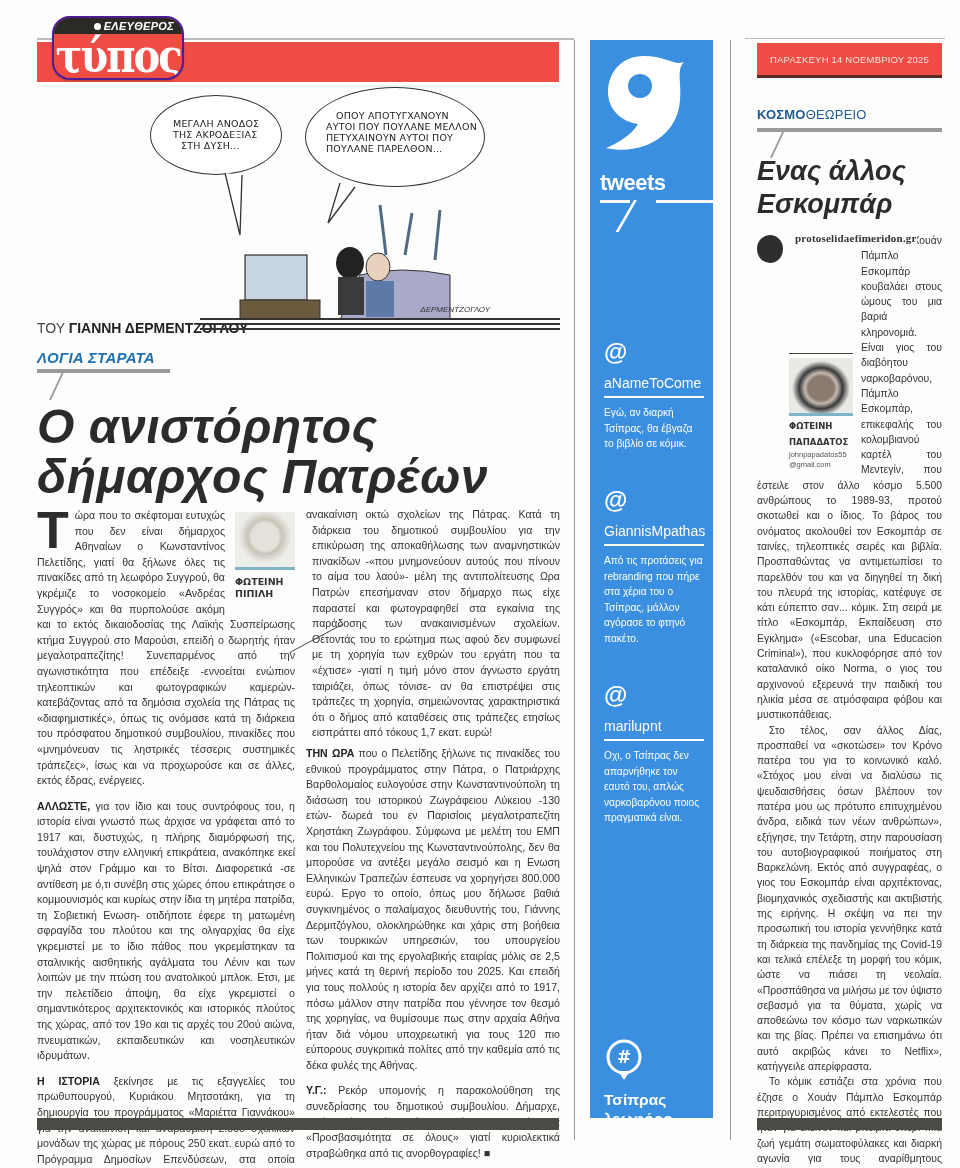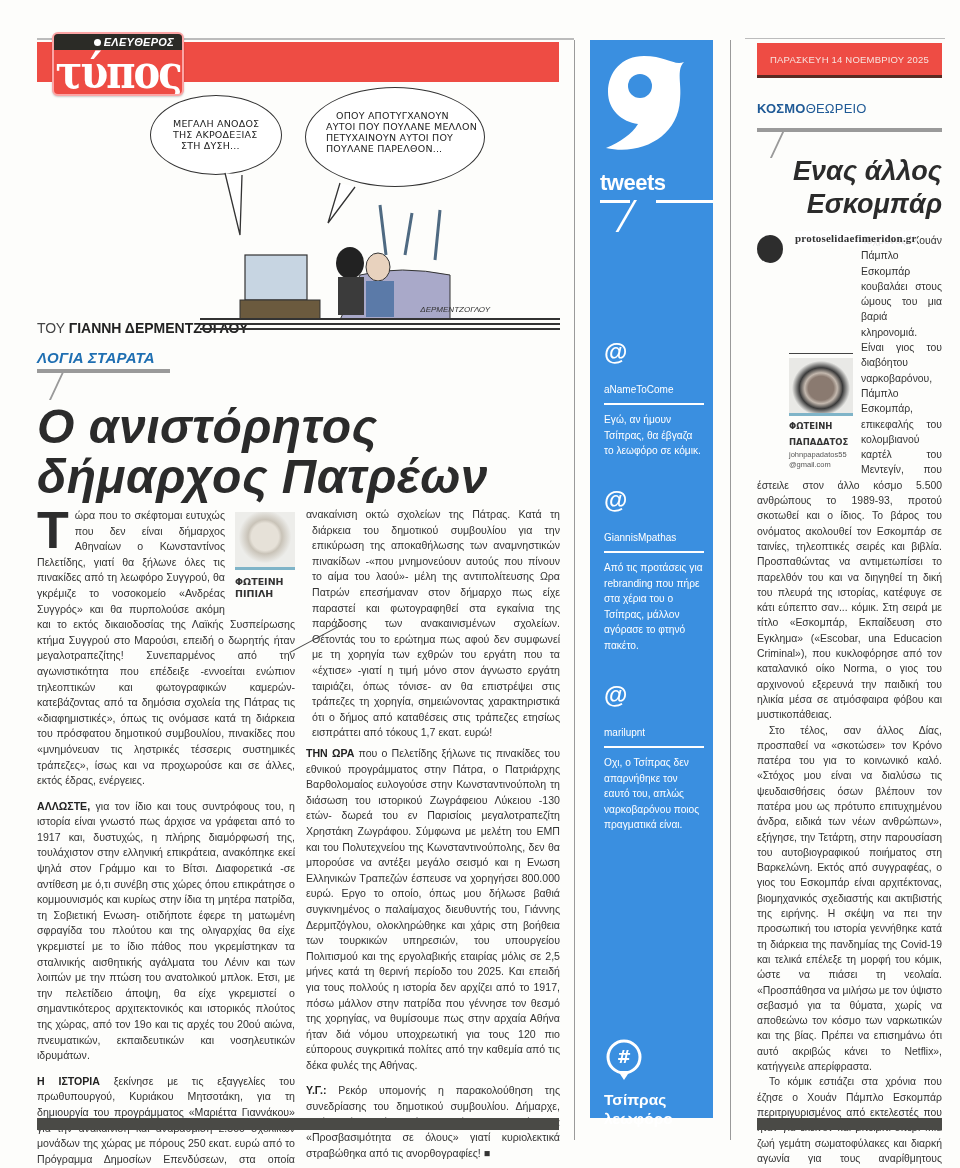--- a/index.html
+++ b/index.html
@@ -4,21 +4,21 @@
 <style>
   *{box-sizing:border-box;margin:0;padding:0}
   html,body{width:960px;height:1168px;background:#fdfdfb;overflow:hidden}
   body{position:relative;font-family:"Liberation Sans","DejaVu Sans",sans-serif;color:#2a2a2a}
   .abs{position:absolute}
   
   .frame-top{left:37px;top:38px;width:537px;height:2px;background:#bcbcbc}
   .vline{width:1px;background:#9a9a9a}
   
   .red-band{left:37px;top:42px;width:522px;height:40px;background:#ee4c44}
-  .logo{left:52px;top:32px;width:132px;height:64px;background:#ee4c44;border-radius:6px;border:2px solid #fca5a5;overflow:hidden;box-shadow:0 1px 2px rgba(0,0,0,.2)}
+  .logo{left:52px;top:16px;width:132px;height:64px;background:#ee4c44;border-radius:18px;border:2px solid #4c1d95;overflow:hidden;box-shadow:0 1px 2px rgba(0,0,0,.2)}
   .logo-top{height:16px;background:#2b2b26;color:#fff;font-size:11px;font-style:italic;font-weight:bold;text-align:right;padding-right:8px;line-height:16px;letter-spacing:.3px}
   .logo-top .dot{display:inline-block;width:7px;height:7px;border-radius:50%;background:#fff;margin-right:3px;vertical-align:0}
   .logo-main{color:#fff;font-family:"DejaVu Serif",serif;font-weight:bold;font-size:40px;line-height:44px;text-align:center;letter-spacing:-2px;transform:scaleY(1.15)}
   
   .cartoon{left:150px;top:95px;width:330px;height:225px}
   .bubble{position:absolute;background:#fff;border:1.5px solid #333;border-radius:50%;font-family:"DejaVu Sans",sans-serif;font-size:9.5px;line-height:11px;text-align:left;color:#222;letter-spacing:.2px}
   .bubble1{left:0;top:0;width:132px;height:80px;padding:22px 0 0 22px}
   .bubble2{left:155px;top:-8px;width:180px;height:100px;padding:22px 0 0 20px}
   .sig{position:absolute;right:-10px;bottom:6px;font-size:8px;font-style:italic;color:#333}
   
@@ -41,33 +41,33 @@
   .author-photo{width:60px;height:58px;background:radial-gradient(ellipse at 50% 45%,#e6e1d8 0 32%,#c9c3b8 40%,#ededea 62%);border-bottom:3px solid #7fb4c8}
   .author-name{font-family:"DejaVu Sans",sans-serif;font-size:9.5px;font-weight:bold;line-height:12px;margin-top:6px;color:#333}
   .author-slash{position:absolute;left:40px;top:96px;width:55px;height:1px;background:#444;transform:rotate(-28deg)}
   
   .tweets{left:590px;top:40px;width:123px;height:1078px;background:#3a8fe0}
   .bird{position:absolute;left:12px;top:12px;width:84px;height:112px}
   .tw-label{position:absolute;left:10px;top:130px;color:#fff;font-size:22px;font-weight:bold;letter-spacing:-.5px}
   .tw-rule{position:absolute;top:160px;height:3px;background:#fff}
   .tw-item{position:absolute;left:14px;width:100px;color:#fff}
   .tw-at{font-size:24px;font-weight:bold;line-height:24px}
-  .tw-handle{font-size:10px;line-height:14px;margin-top:19px}
+  .tw-handle{font-size:14px;line-height:14px;margin-top:12px}
   .tw-sep{height:2px;background:#fff;margin:6px 0 7px}
   .tw-text{font-size:10.2px;line-height:15.5px}
   .hash-pin{position:absolute;left:14px;top:998px;width:40px;height:46px}
   .hash-tag{position:absolute;left:14px;top:1050px;color:#fff;font-size:15.5px;font-weight:bold;line-height:19px}
   
   .date-band{left:757px;top:43px;width:185px;height:35px;background:#ee4c44;border-bottom:3px solid #5a2a22;color:#f7e3de;font-size:9.5px;text-align:center;line-height:33px;letter-spacing:.2px}
-  .kosmo{left:757px;top:101px;font-size:13px;letter-spacing:.2px;color:#1f5a96}
+  .kosmo{left:757px;top:107px;font-size:13px;letter-spacing:.2px;color:#1f5a96}
   .kosmo b{font-weight:900}
   .kosmo span{font-weight:normal}
   .kosmo-rule{left:757px;top:128px;width:185px;height:4px;background:#9a9a9a}
   .kosmo-tail{left:783px;top:130px;width:10px;height:28px;border-left:2px solid #9a9a9a;transform:skewX(-25deg);transform-origin:top}
-  .rheadline{left:757px;top:155px;width:185px;font-size:27px;line-height:33px;font-style:italic;color:#2b2b2b;text-align:right}
+  .rheadline{left:757px;top:155px;width:185px;font-size:27px;line-height:33px;font-style:italic;color:#2b2b2b;text-align:left}
   .rcol{left:757px;top:233px;width:185px;font-size:10.4px;line-height:15.3px;color:#333;text-align:justify}
   .rcol p{margin-bottom:0;text-indent:12px}
   .rcol p.first{text-indent:0}
   .o-cap{float:left;width:26px;height:28px;border-radius:50%;background:#2d2d2d;margin:2px 6px 0 0}
   .watermark{position:absolute;left:38px;top:-2px;font-size:11px;font-weight:bold;color:#333;background:rgba(255,255,255,.85);letter-spacing:.2px;font-family:Liberation Serif, serif}
   .r-author{float:left;width:64px;margin:6px 8px 2px 0;position:relative}
   .r-photo{width:64px;height:58px;background:radial-gradient(ellipse at 50% 55%,#8a7a70 0 28%,#c3b8ae 36%,#3a3a3a 48%,#e9e9e6 64%);border-bottom:3px solid #7fb4c8}
   .r-name{font-family:"DejaVu Sans",sans-serif;font-size:8.5px;font-weight:bold;line-height:11px;margin-top:5px}
   .r-mail{font-size:7.5px;line-height:10px;color:#555}
   .r-rule-top{height:1px;background:#444;margin-bottom:4px;width:64px}
@@ -164,21 +164,21 @@
   </svg>
   <div class="tw-label">tweets</div>
   <div class="tw-rule" style="left:10px;width:30px"></div>
   <div class="tw-rule" style="left:66px;width:57px"></div>
   <div class="abs" style="left:44px;top:160px;width:3px;height:32px;background:#fff;transform:skewX(-30deg);transform-origin:top"></div>
 
   <div class="tw-item" style="top:300px">
     <div class="tw-at">@</div>
     <div class="tw-handle">aNameToCome</div>
     <div class="tw-sep"></div>
-    <div class="tw-text">Εγώ, αν ήμουν Τσίπρας, θα έβγαζα το λεωφόρο σε κόμικ.</div>
+    <div class="tw-text">Εγώ, αν διαρκή Τσίπρας, θα έβγαζα το βιβλίο σε κόμικ.</div>
   </div>
   <div class="tw-item" style="top:448px">
     <div class="tw-at">@</div>
     <div class="tw-handle">GiannisMpathas</div>
     <div class="tw-sep"></div>
     <div class="tw-text">Από τις προτάσεις για rebranding που πήρε στα χέρια του ο Τσίπρας, μάλλον αγόρασε το φτηνό πακέτο.</div>
   </div>
   <div class="tw-item" style="top:643px">
     <div class="tw-at">@</div>
     <div class="tw-handle">marilupnt</div>

